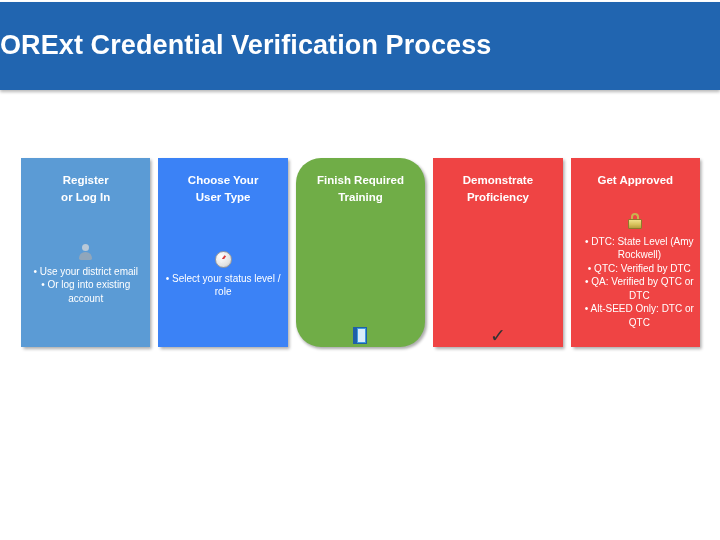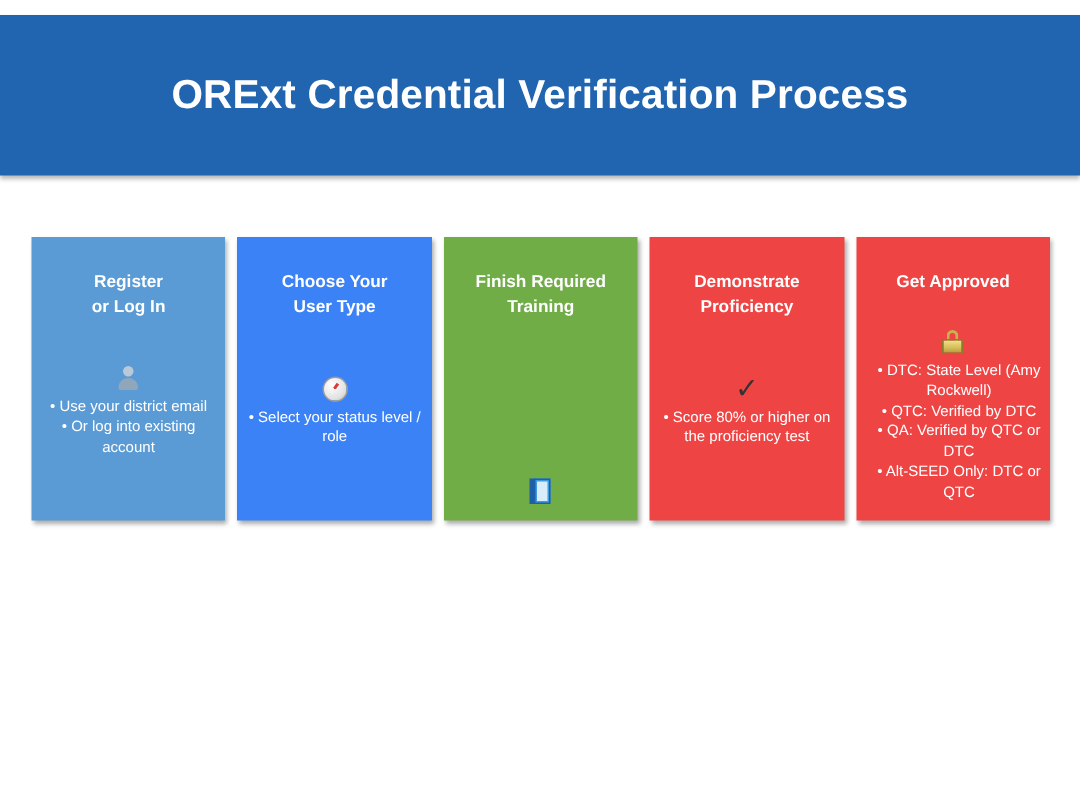--- a/index.html
+++ b/index.html
@@ -12,27 +12,26 @@
     background: #ffffff;
     font-family: "Liberation Sans", sans-serif;
     overflow: hidden;
     position: relative;
   }
 
   
   .title-bar {
     position: absolute;
     left: 0;
-    top: 10px;
+    top: 2px;
     width: 720px;
-    height: 107px;
+    height: 88px;
     background: #2165b0;
     display: flex;
     align-items: center;
-    justify-content: center;
     box-shadow: 0 2px 3px rgba(0,0,0,0.28);
   }
   .title-text {
     color: #ffffff;
     font-size: 27px;
     font-weight: bold;
     letter-spacing: 0.1px;
     text-align: center;
     line-height: 1.1;
   }
@@ -47,21 +46,21 @@
     display: flex;
     gap: 8px;
   }
   .card {
     flex: 1 1 0;
     position: relative;
     box-shadow: 1.5px 2px 3px rgba(0,0,0,0.33);
     display: flex;
     flex-direction: column;
     align-items: center;
-    padding: 8px 6px;
+    padding: 0 6px;
     box-sizing: border-box;
     overflow: hidden;
   }
   .card-title {
     color: #ffffff;
     font-size: 11.5px;
     font-weight: bold;
     text-align: center;
     line-height: 1.45;
     margin-top: 14px;
@@ -192,39 +191,38 @@
     <div class="card-title">Choose Your
 User Type</div>
     <div class="card-icon">
       <div class="icon-compass">
           <div class="needle"></div>
         </div>
     </div>
     <div class="card-body">• Select your status level / role</div>
   </div>
 
-  <div class="card" style="background:#70ad47;">
+  <div class="card" style="background:#70ad47;border-radius:25px;">
     <div class="card-title">Finish Required
 Training</div>
     <div class="card-icon">
       <div class="icon-book">
           <div class="spine"></div>
           <div class="cover"></div>
           <div class="pages"></div>
         </div>
     </div>
   </div>
 
   <div class="card" style="background:#ef4444;">
     <div class="card-title">Demonstrate
 Proficiency</div>
     <div class="card-icon">
       <span class="icon-check">✓</span>
     </div>
-    <div class="card-body">• Score 80% or higher on the proficiency test</div>
   </div>
 
   <div class="card tall-body" style="background:#ef4444;">
     <div class="card-title">Get Approved</div>
     <div class="card-icon">
       <div class="icon-lock">
           <div class="shackle"></div>
           <div class="body"></div>
         </div>
     </div>

